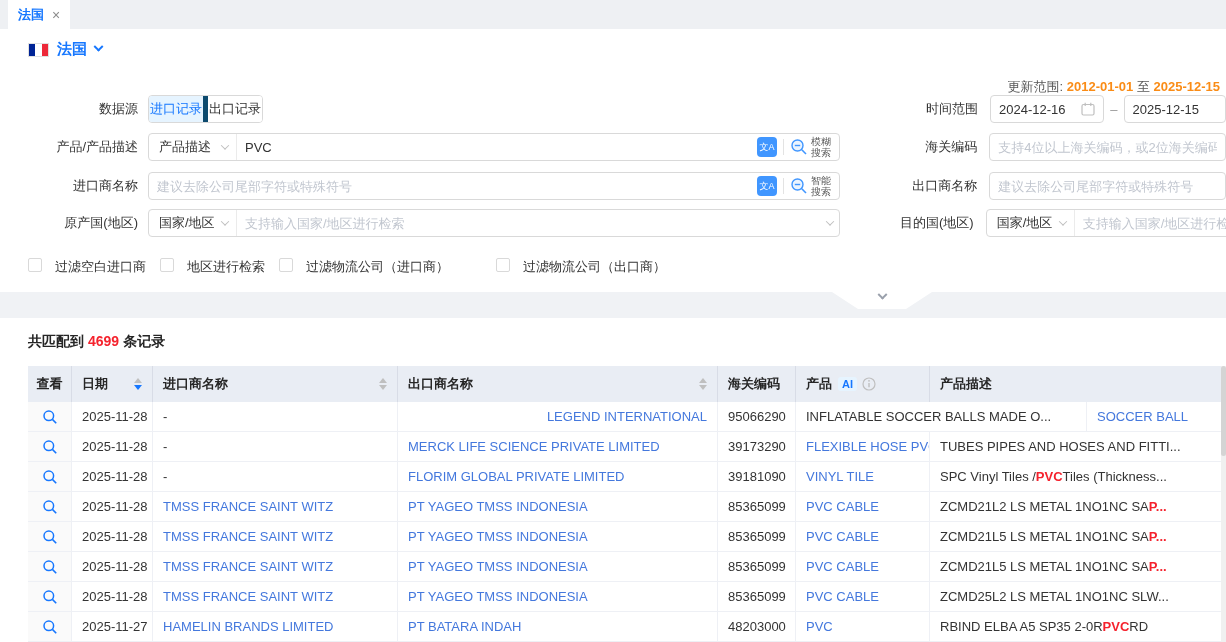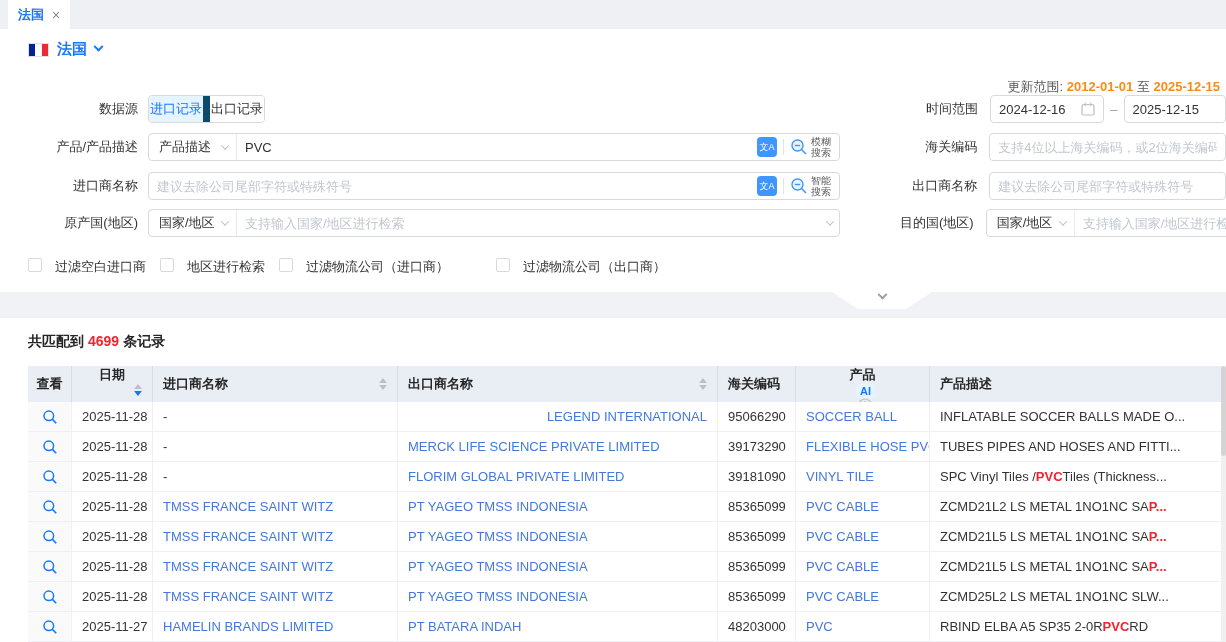--- a/index.html
+++ b/index.html
@@ -27,21 +27,21 @@
   .update-range b { color:#fa8c16; }
 
   
   .frow { position:absolute; height:28px; display:flex; align-items:center; }
   .flabel { width:120px; text-align:right; padding-right:10px; color:#333; white-space:nowrap; }
   .flabel-r { width:97px; text-align:right; padding-right:12px; color:#333; white-space:nowrap; }
 
   .seg-control { display:flex; border:1px solid #d9d9d9; border-radius:4px; overflow:hidden; height:28px; }
   .seg { padding:0 1px; line-height:26px; background:#fff; color:#333; cursor:pointer; white-space:nowrap; }
   .seg.active { background:#e6f4ff; color:#1677ff; }
-  .seg + .seg { border-left:7px solid #0c4a6e; }
+  .seg + .seg { border-left:5px solid #0c4a6e; }
 
   .input-group { display:flex; align-items:center; border:1px solid #d9d9d9; border-radius:4px;
     height:28px; background:#fff; }
   .ig-select { display:flex; align-items:center; justify-content:space-between; width:88px;
     padding:0 8px 0 10px; border-right:1px solid #ebebeb; color:#333; height:100%; cursor:pointer; white-space:nowrap; }
   .sel-arrow { display:inline-block; width:6px; height:6px; border-right:1.5px solid #bfbfbf;
     border-bottom:1.5px solid #bfbfbf; transform:rotate(45deg) translate(-1px,-1px); }
   .ig-input { flex:1; min-width:0; border:none; outline:none; background:transparent;
     font:inherit; color:#333; padding:0 8px; height:100%; }
   .ig-input::placeholder { color:#c1c6cf; }
@@ -259,21 +259,21 @@
 
   <div class="summary">
     <span>共匹配到</span><b>4699</b><span>条记录</span>
   </div>
 
   <div class="table">
     <div class="thead">
         <div class="th center" style="width: 44px;">
           <span>查看</span>
         </div>
-        <div class="th" style="width: 81px; flex-direction: column;">
+        <div class="th" style="width: 81px;">
           <span>日期</span>
           <span class="sorter">
             <span class="caret-up"></span>
             <span class="caret-down active"></span>
           </span>
         </div>
         <div class="th" style="width: 245px;">
           <span>进口商名称</span>
           <span class="sorter">
             <span class="caret-up"></span>
@@ -283,21 +283,21 @@
         <div class="th" style="width: 320px;">
           <span>出口商名称</span>
           <span class="sorter">
             <span class="caret-up"></span>
             <span class="caret-down"></span>
           </span>
         </div>
         <div class="th" style="width: 78px;">
           <span>海关编码</span>
         </div>
-        <div class="th" style="width: 134px; flex-direction: column;">
+        <div class="th" style="width: 134px;">
           <span>产品</span>
           <span class="ai-badge">AI</span>
           <span class="info-ico">
             <svg width="14" height="14" viewBox="0 0 14 14">
               <circle cx="7" cy="7" r="6" fill="none" stroke="#bfbfbf" stroke-width="1.2"></circle>
               <line x1="7" y1="6" x2="7" y2="10.2" stroke="#bfbfbf" stroke-width="1.4"></line>
               <circle cx="7" cy="3.8" r="0.9" fill="#bfbfbf"></circle>
             </svg>
           </span>
         </div>
@@ -314,25 +314,25 @@
             </svg>
           </div>
           <div class="td" style="width: 81px;">2025-11-28</div>
           <div class="td" style="width: 245px;">
             <span>-</span>
           </div>
           <div class="td" style="width: 320px; justify-content: flex-end;">
             <span class="link">LEGEND INTERNATIONAL</span>
           </div>
           <div class="td" style="width: 78px;">95066290</div>
+          <div class="td" style="width: 291px;">
+            <span>INFLATABLE SOCCER BALLS MADE O...</span>
+          </div>
           <div class="td" style="width: 134px;">
             <span class="link">SOCCER BALL</span>
-          </div>
-          <div class="td" style="width: 291px;">
-            <span>INFLATABLE SOCCER BALLS MADE O...</span>
           </div>
         </div>
         <div class="trow">
           <div class="td view" style="width: 44px;">
             <svg width="16" height="16" viewBox="0 0 16 16">
               <circle cx="6.8" cy="6.8" r="4.8" fill="none" stroke="#1677ff" stroke-width="1.5"></circle>
               <line x1="10.4" y1="10.4" x2="14.2" y2="14.2" stroke="#1677ff" stroke-width="1.6"></line>
             </svg>
           </div>
           <div class="td" style="width: 81px;">2025-11-28</div>

